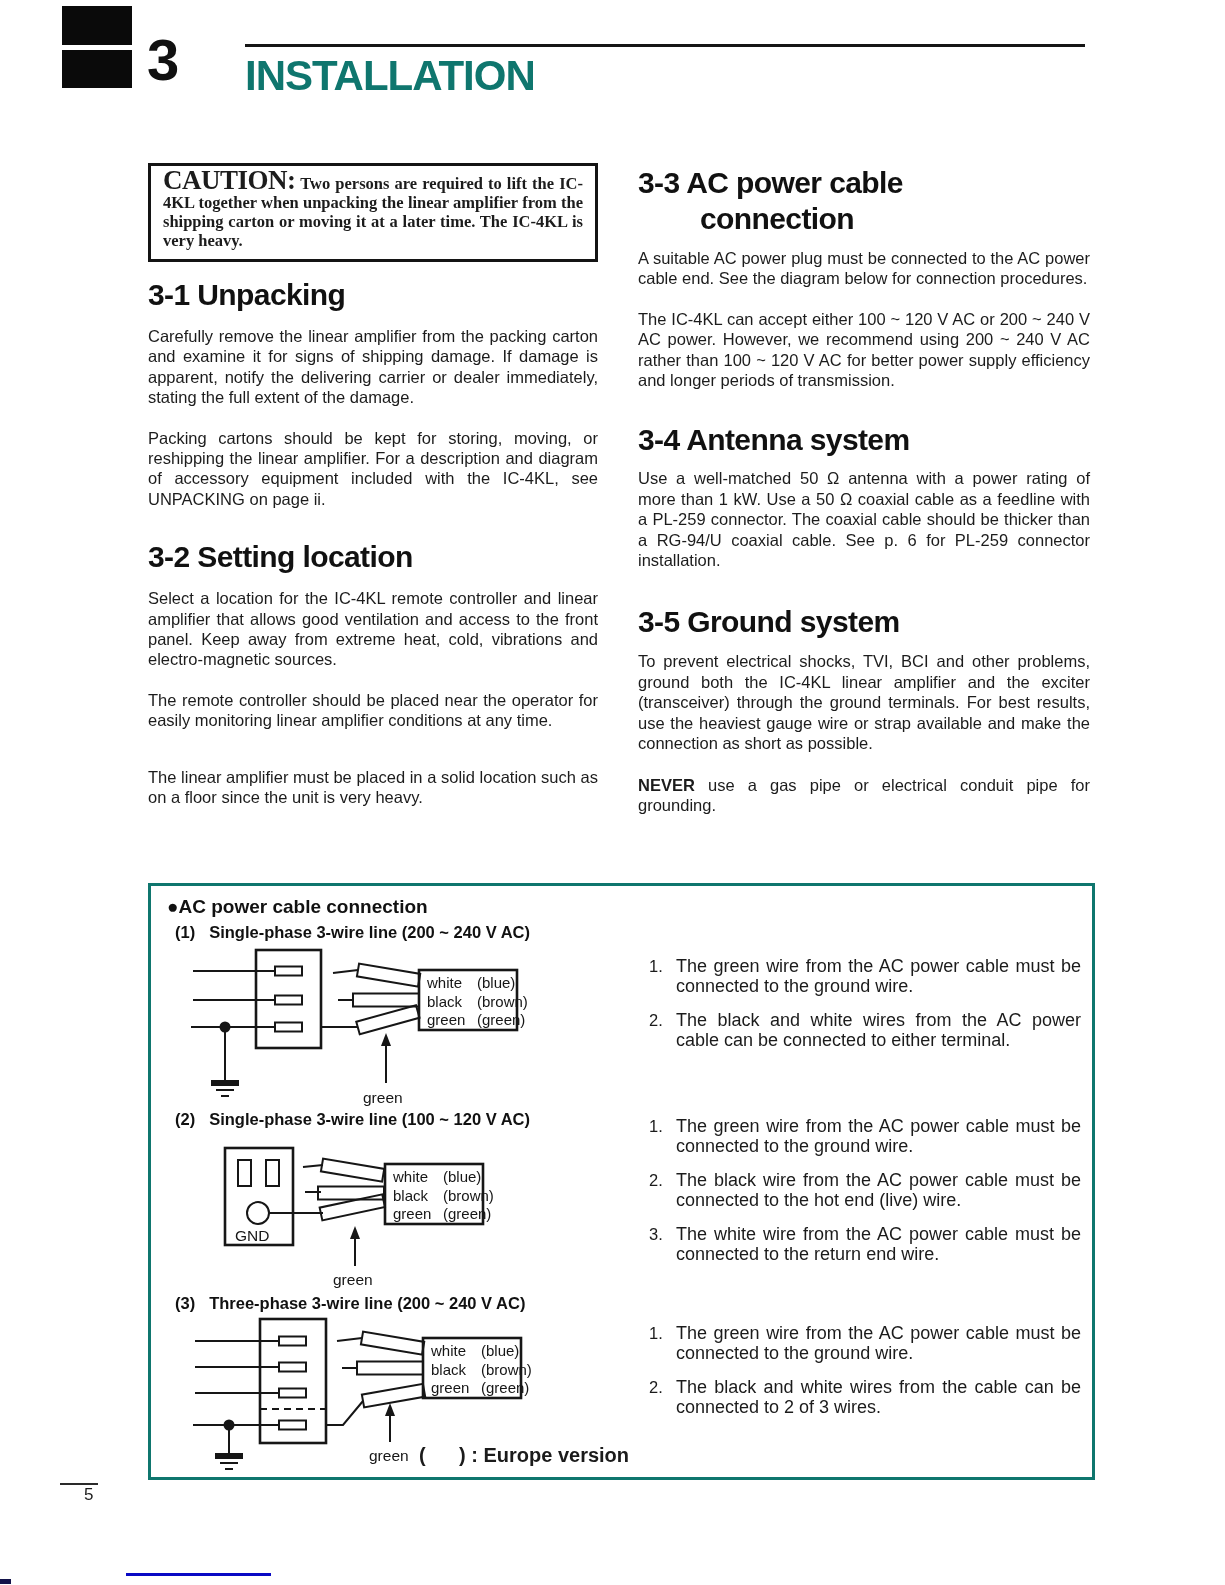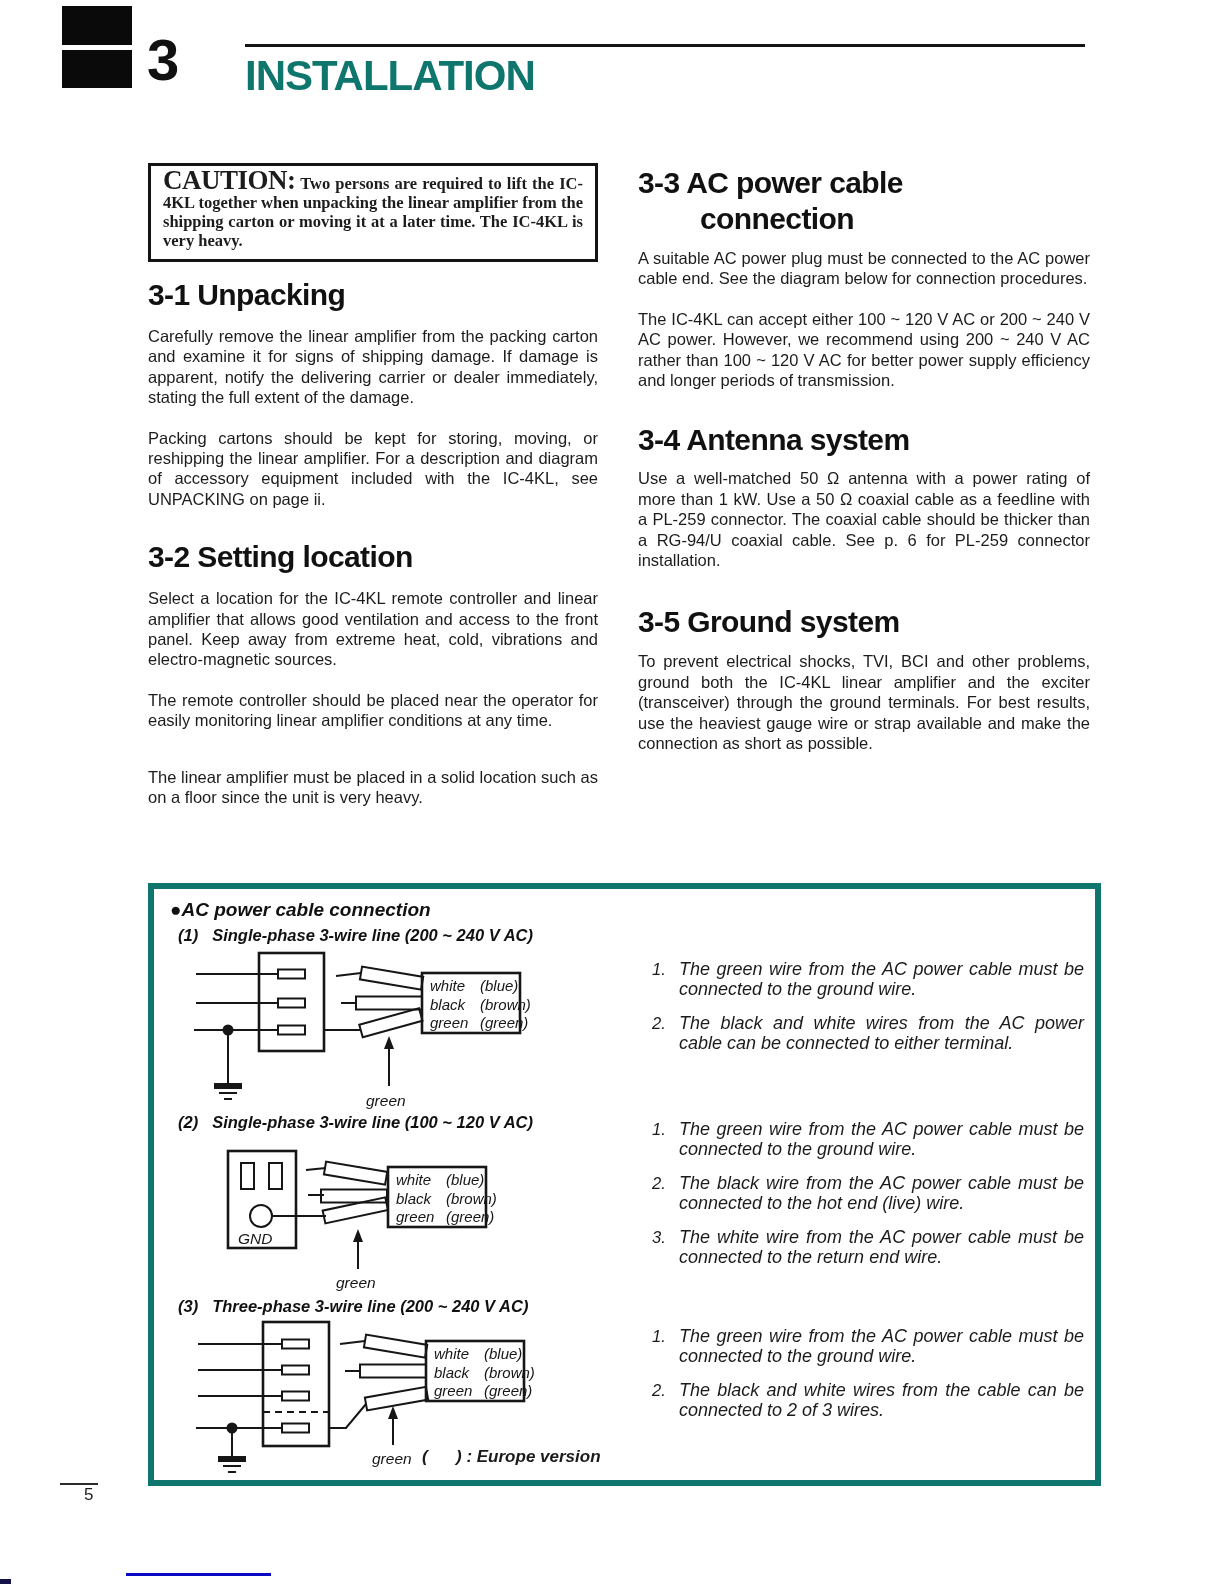--- a/index.html
+++ b/index.html
@@ -9,21 +9,21 @@
     font-family:"Liberation Sans","DejaVu Sans",sans-serif;
     overflow:hidden;
   }
   .abs{position:absolute;}
   .body-text{font-size:16.5px;line-height:20.4px;text-align:justify;color:#1c1c1c;margin:0;}
   .h2{font-size:30px;font-weight:bold;letter-spacing:-0.6px;color:#111;line-height:36px;margin:0;}
   .col{position:absolute;}
   .caution-box{border:3px solid #141414;padding:5px 12px 9px 12px;}
   .caution-label{font-size:27px;font-weight:bold;letter-spacing:-0.5px;}
   .caution-text{font-size:16.5px;font-weight:bold;line-height:19px;font-family:Liberation Serif, serif;}
-  .diagram-box{border:6px solid #0f766e;font-style:italic;}
+  .diagram-box{border:3px solid #0f766e;}
   .fig-caption{font-size:16.5px;font-weight:bold;color:#111;display:flex;gap:14px;margin:0;}
   .notes{width:432px;}
   .note{display:flex;margin-bottom:13px;}
   .note-num{flex:none;width:27px;font-size:16.5px;line-height:20.4px;}
   .note-text{font-size:18px;line-height:20.4px;text-align:justify;}
   .box-title{font-size:19px;font-weight:bold;color:#111;}
   svg{display:block;}
   svg text{font-family:"Liberation Sans","DejaVu Sans",sans-serif;fill:#161616;}
   .wire{stroke:#161616;stroke-width:2;fill:none;}
   .thick{stroke:#161616;stroke-width:2.6;fill:none;}
@@ -58,20 +58,21 @@
   <h2 class="h2"><span>3-3 AC power cable</span><br>
   <span style="margin-left:62px;">connection</span></h2>
   <p class="body-text" style="margin-top:11px;">A suitable AC power plug must be connected to the AC power cable end.  See the diagram below for connection procedures.</p>
   <p class="body-text" style="margin-top:20px;">The IC-4KL can accept either 100 ~ 120 V AC or 200 ~ 240 V AC power.  However, we recommend using 200 ~ 240 V AC rather than 100 ~ 120 V AC for better power supply efficiency and longer periods of transmission.</p>
 
   <h2 class="h2" style="margin-top:32px;">3-4 Antenna system</h2>
   <p class="body-text" style="margin-top:10px;">Use a well-matched 50 Ω antenna with a power rating of more than 1 kW.  Use a 50 Ω coaxial cable as a feedline with a PL-259 connector.  The coaxial cable should be thicker than a RG-94/U coaxial cable.  See p. 6 for PL-259 connector installation.</p>
 
   <h2 class="h2" style="margin-top:34px;">3-5 Ground system</h2>
   <p class="body-text" style="margin-top:11px;">To prevent electrical shocks, TVI, BCI and other problems, ground both the IC-4KL linear amplifier and the exciter (transceiver) through the ground terminals.  For best results, use the heaviest gauge wire or strap available and make the connection as short as possible.</p>
+  <p class="body-text" style="margin-top:21px;"><b>NEVER</b><span> use a gas pipe or electrical conduit pipe for grounding.</span></p>
 </div>
 
 <div class="abs diagram-box" style="left:148px;top:883px;width:941px;height:591px;">
 
   <div class="abs box-title" style="left:16px;top:10px;"><span>●</span><span>AC power cable connection</span></div>
 
   <div class="abs fig-caption" style="left:24px;top:37px;">
     <span>(1)</span>
     <span>Single-phase 3-wire line (200 ~ 240 V AC)</span>
   </div>
@@ -228,20 +229,20 @@
     <div class="note">
       <span class="note-num">1.</span>
       <div class="note-text">The green wire from the AC power cable must be connected to the ground wire.</div>
     </div>
     <div class="note">
       <span class="note-num">2.</span>
       <div class="note-text">The black and white wires from the cable can be connected to 2 of 3 wires.</div>
     </div>
   </div>
 
-  <div class="abs" style="left:268px;top:558px;font-size:17px;font-weight:bold;white-space:pre;text-align:center;">(      ) : Europe version</div>
+  <div class="abs" style="left:268px;top:558px;font-size:20px;font-weight:bold;white-space:pre;text-align:center;">(      ) : Europe version</div>
 </div>
 
 <div class="abs" style="left:60px;top:1483px;width:38px;height:2px;background:#2a2a2a;"></div>
 <div class="abs" style="left:84px;top:1485px;font-size:17px;color:#1c1c1c;">5</div>
 
 <div class="abs" style="left:126px;top:1573px;width:145px;height:2.5px;background:#0909c4;"></div>
 <div class="abs" style="left:0px;top:1579px;width:11px;height:5px;background:#13134a;"></div>
 
 </body></html>

